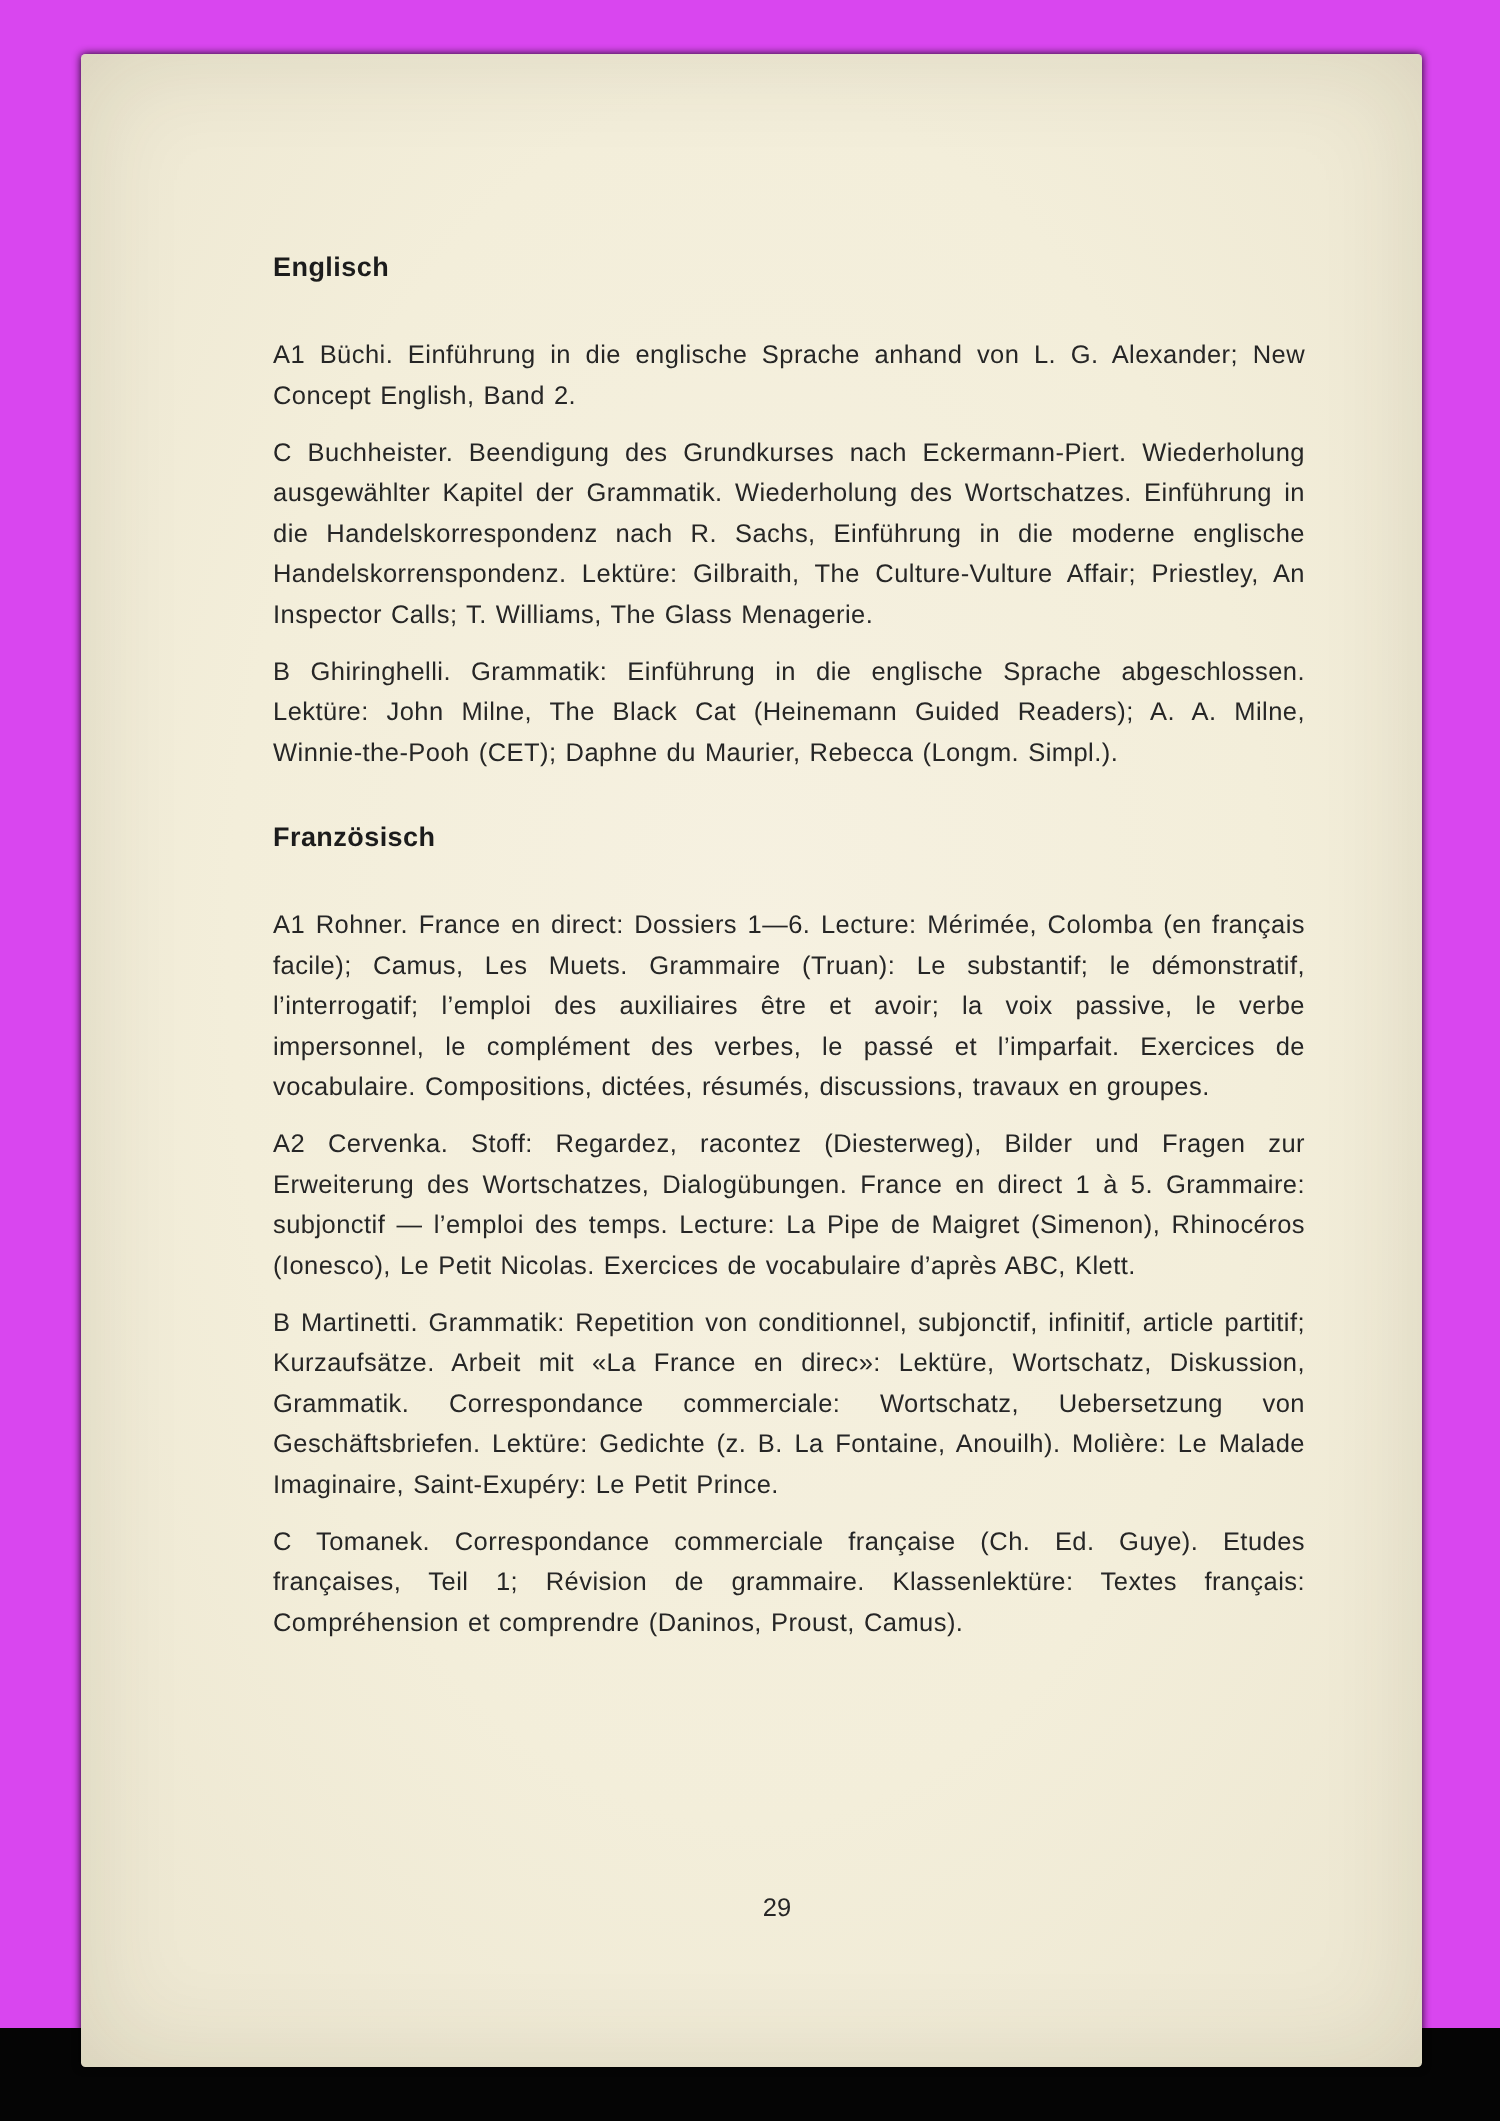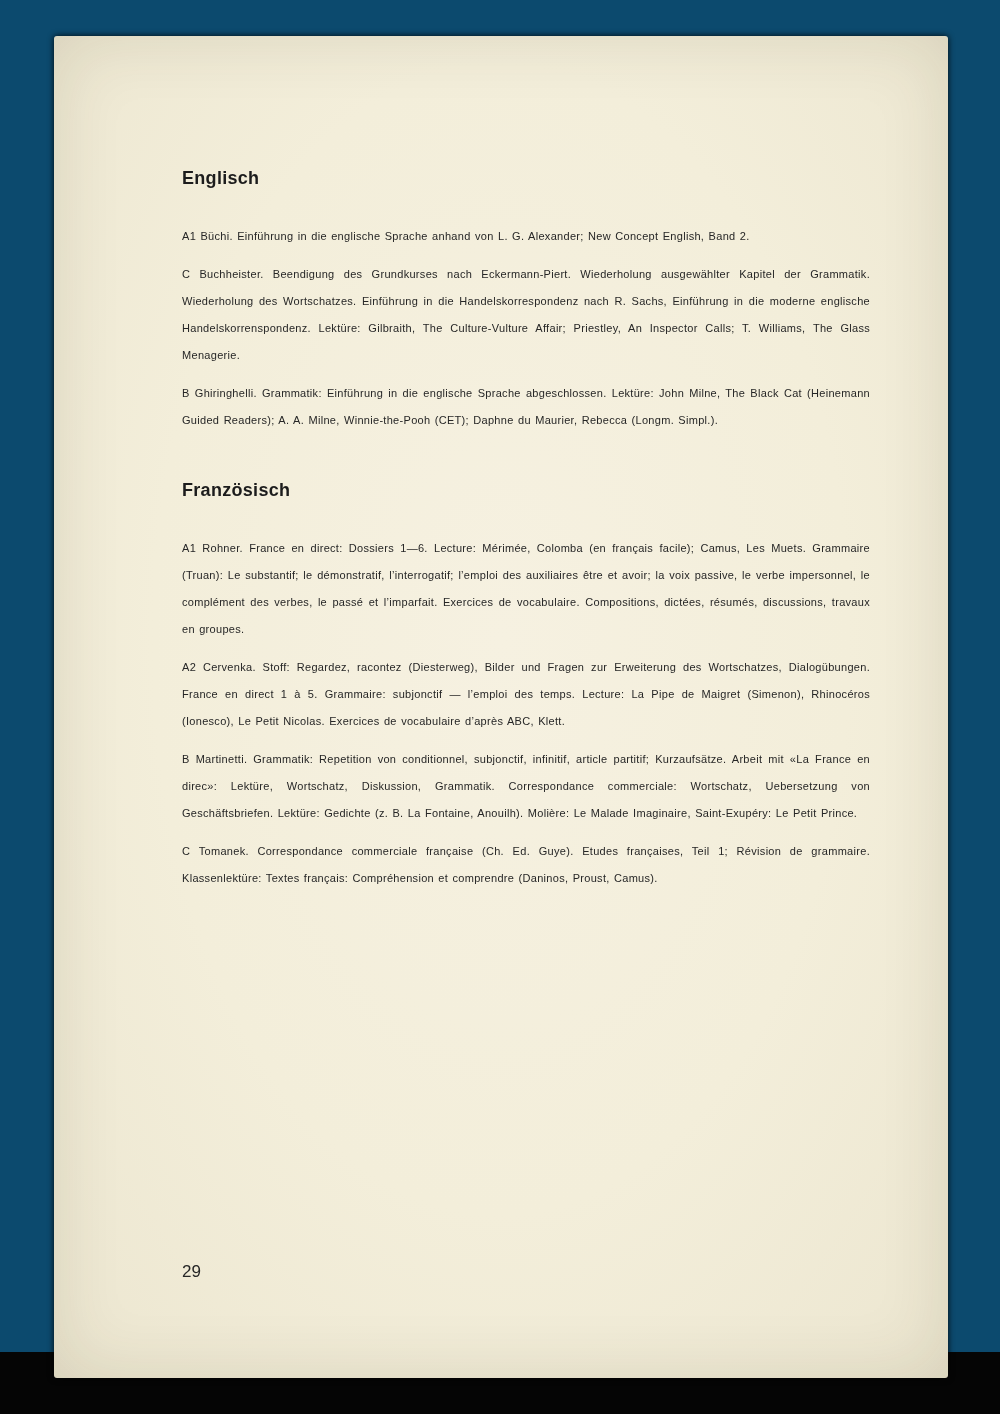--- a/index.html
+++ b/index.html
@@ -10,21 +10,21 @@
     width: 1000px;
     height: 1414px;
     background: #050505;
     font-family: "Liberation Sans", "DejaVu Sans", sans-serif;
     overflow: hidden;
   }
   .scan {
     position: relative;
     width: 1000px;
     height: 1352px;
-    background: #0c4a6e;
+    background: #d946ef;
   }
   .page {
     position: absolute;
     left: 54px;
     top: 36px;
     width: 894px;
     height: 1342px;
     background: radial-gradient(ellipse at 50% 45%, #f6f1e1 0%, #f3eeda 55%, #ece6d0 100%);
     box-shadow: inset 0 0 70px rgba(60,50,20,0.12), 0 0 6px rgba(0,0,0,0.9);
     border-radius: 3px;
@@ -37,37 +37,37 @@
     color: #242424;
   }
   .section-heading {
     font-size: 18px;
     font-weight: bold;
     letter-spacing: 0.3px;
     margin: 0 0 34px 0;
     color: #1c1c1c;
   }
   .section + .section {
-    margin-top: 46px;
+    margin-top: 33px;
   }
   .para {
-    font-size: 11px;
+    font-size: 17px;
     line-height: 27px;
     letter-spacing: 0.3px;
     word-spacing: 1px;
     text-align: justify;
     margin: 0 0 11px 0;
     color: #262626;
   }
   .page-number {
     position: absolute;
     top: 1226px;
     left: 128px;
     width: 672px;
-    text-align: left;
+    text-align: center;
     font-size: 17px;
     color: #262626;
   }
 </style>
 </head>
 <body>
 
 <div class="scan">
   <div class="page">
     <div class="content">

